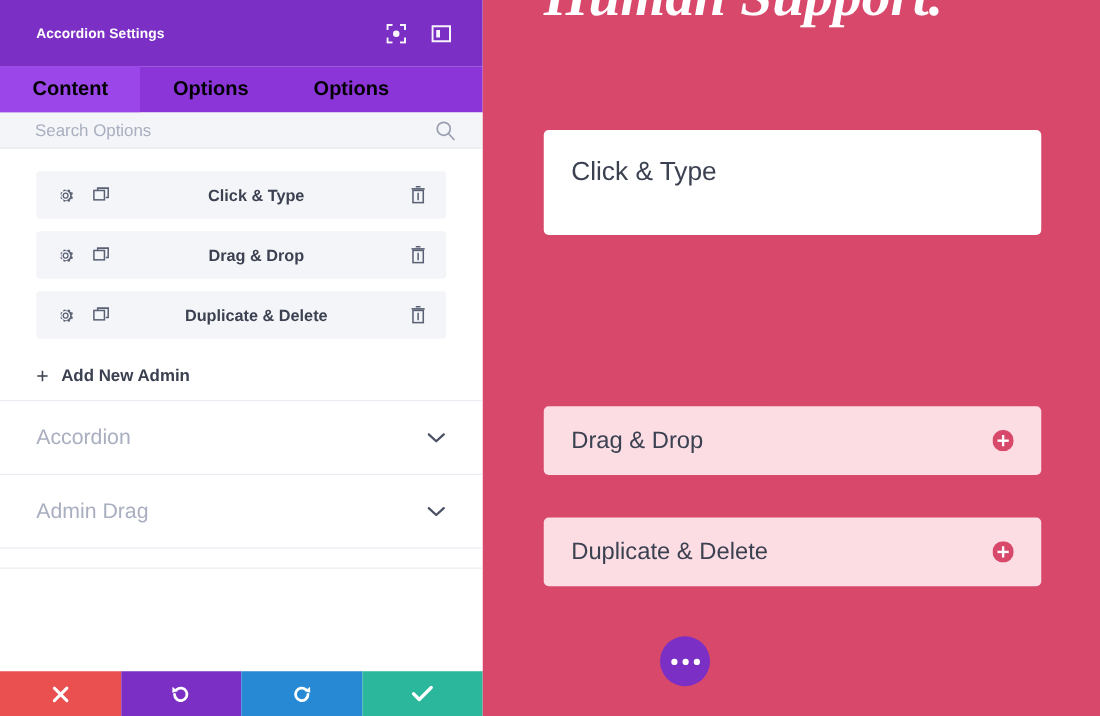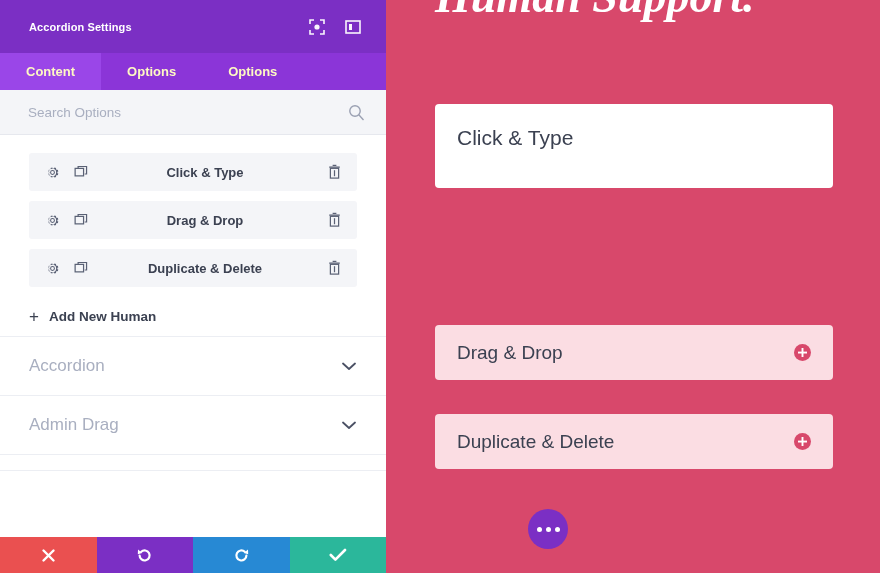--- a/index.html
+++ b/index.html
@@ -37,29 +37,29 @@
   }
 
   
   .panel-tabs {
     height: 37px; background: #8b35d8;
     display: flex; align-items: stretch;
     flex: 0 0 auto;
   }
   .tab {
     display: flex; align-items: center; justify-content: center;
-    color: #fef9c3; font-size: 13px; font-weight: bold;
+    color: #000000; font-size: 16px; font-weight: bold;
     cursor: pointer; padding: 0 26px;
     white-space: nowrap;
   }
   .tab.active { background: #9a46e8; }
 
   
   .search-row {
-    height: 45px; background: #f4f5f8;
+    height: 29px; background: #f4f5f8;
     border-bottom: 1px solid #e6e8ee;
     display: flex; align-items: center;
     padding: 0 20px 0 28px;
     flex: 0 0 auto;
   }
   .search-input {
     flex: 1 1 auto; border: none; outline: none;
     background: transparent;
     font-family: "Liberation Sans", sans-serif;
     font-size: 13.5px; color: #6a7186;
@@ -329,21 +329,21 @@
             <rect x="6" y="0.8" width="4" height="1.3" fill="#5a6175"></rect>
             <rect x="3.6" y="4.6" width="8.8" height="10.4" fill="none" stroke="#5a6175" stroke-width="1.3"></rect>
             <rect x="7.35" y="6.6" width="1.3" height="6.4" fill="#5a6175"></rect>
           </svg>
         </span>
       </div>
     </div>
 
     <div class="add-new-row">
       <span class="add-plus">+</span>
-      <span class="add-new-label">Add New Human</span>
+      <span class="add-new-label">Add New Admin</span>
     </div>
 
     <div class="section-row">
       <span class="section-label">Accordion</span>
       <span class="chevron">
         <svg width="14" height="9" viewBox="0 0 14 9">
           <polyline points="1,1.5 7,7 13,1.5" fill="none" stroke="#4a5064" stroke-width="1.8" stroke-linecap="round" stroke-linejoin="round"></polyline>
         </svg>
       </span>
     </div>

